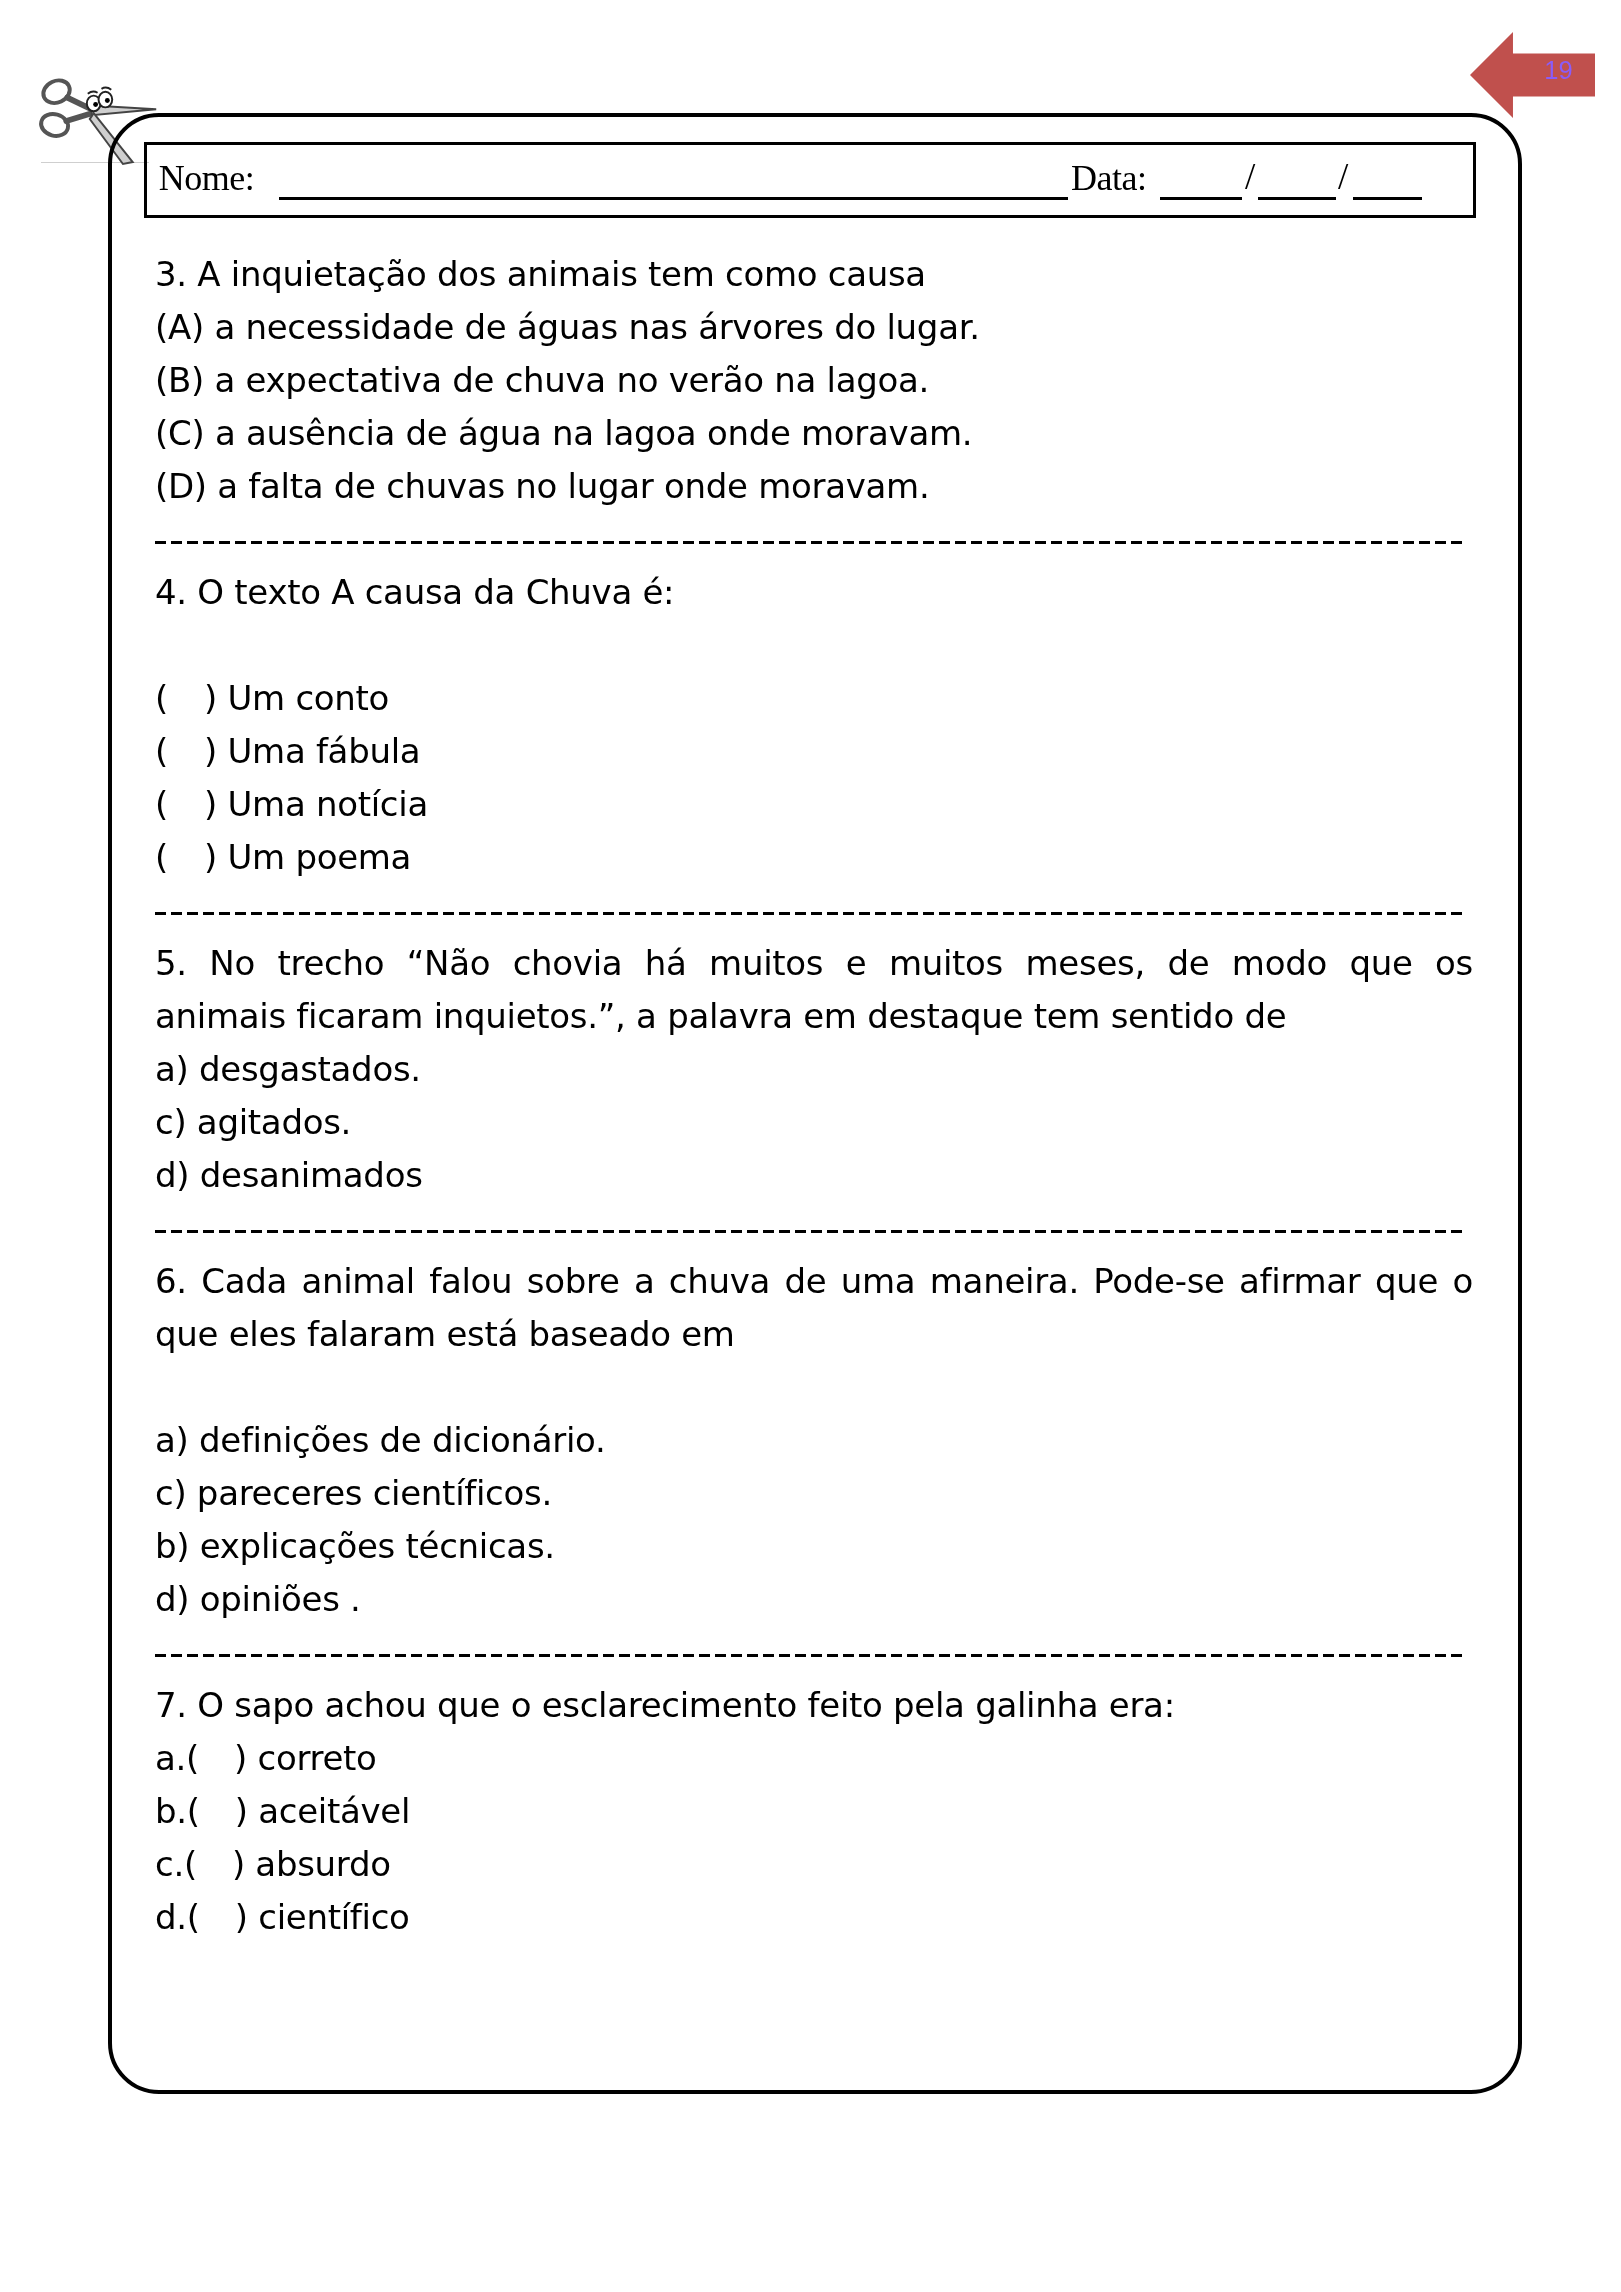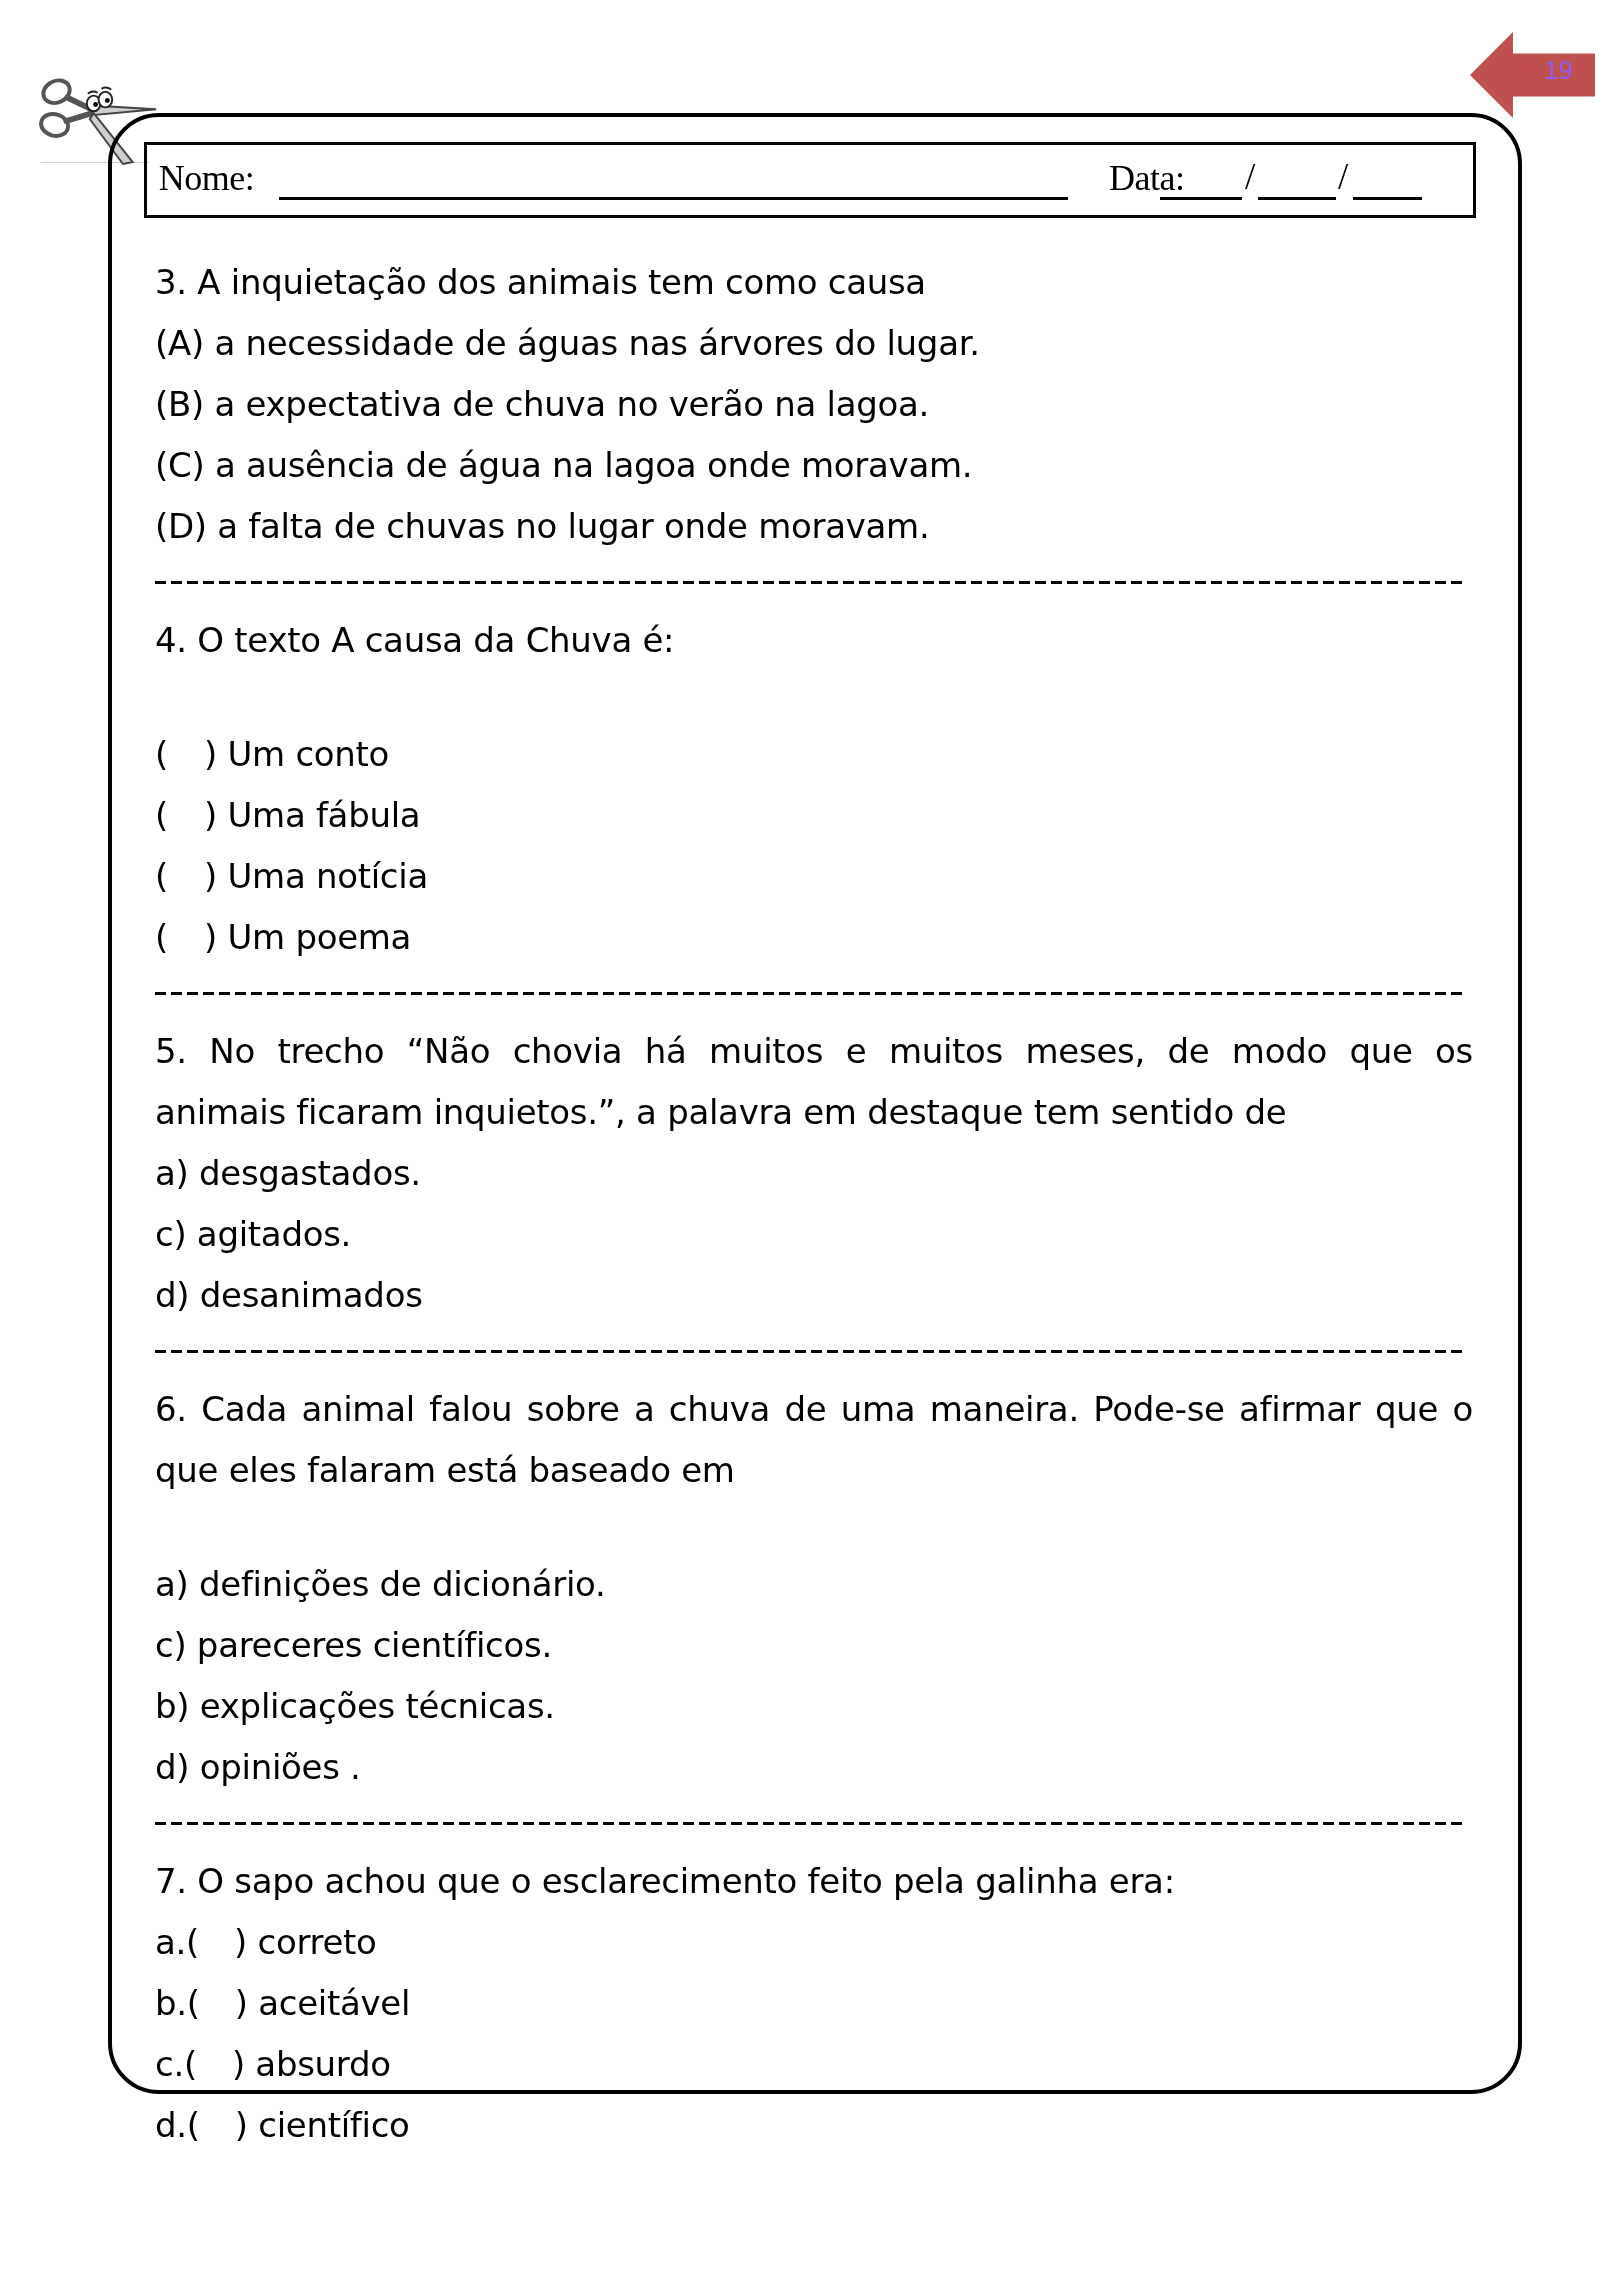--- a/index.html
+++ b/index.html
@@ -78,21 +78,21 @@
     }
     .name-label { left: 11.8px; }
     .name-line {
       position: absolute;
       left: 132px;
       top: 52px;
       width: 789px;
       height: 2.9px;
       background: #000;
     }
-    .date-label { left: 924px; margin-left: 38px; }
+    .date-label { left: 924px; }
     .date-blank {
       position: absolute;
       top: 52px;
       height: 2.9px;
       background: #000;
     }
     .date-slash {
       position: absolute;
       top: 9.8px;
       font-family: "Liberation Serif", serif;
@@ -104,21 +104,20 @@
       left: 155px;
       top: 248px;
       width: 1318px;
       font-size: 34px;
       line-height: 53px;
       letter-spacing: -0.3px;
     }
     .line {
       height: 53px;
       white-space: nowrap;
-      margin-top: 8px;
     }
     .line.justify {
       text-align: justify;
       text-align-last: justify;
       white-space: normal;
     }
     .blank { height: 53px; }
     .dash-sep {
       height: 53px;
       position: relative;

